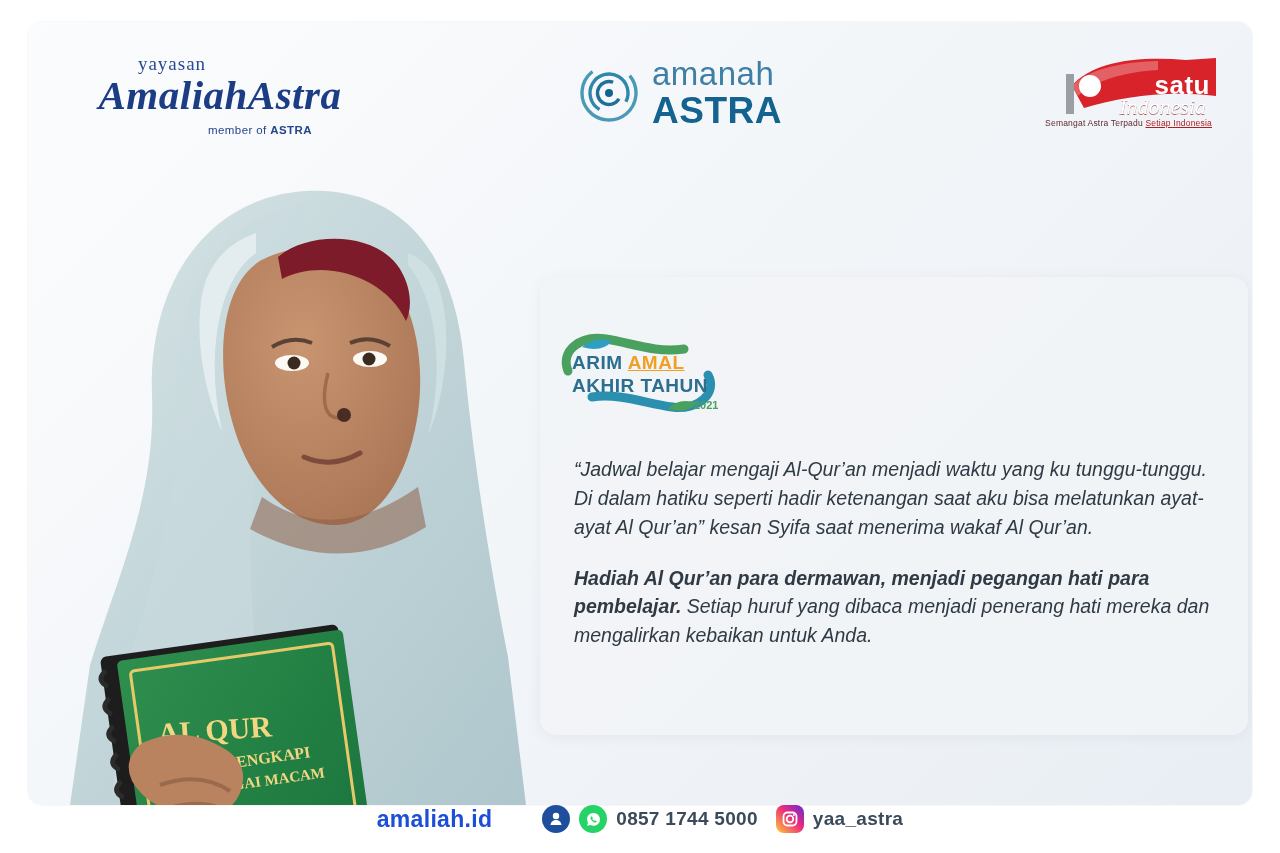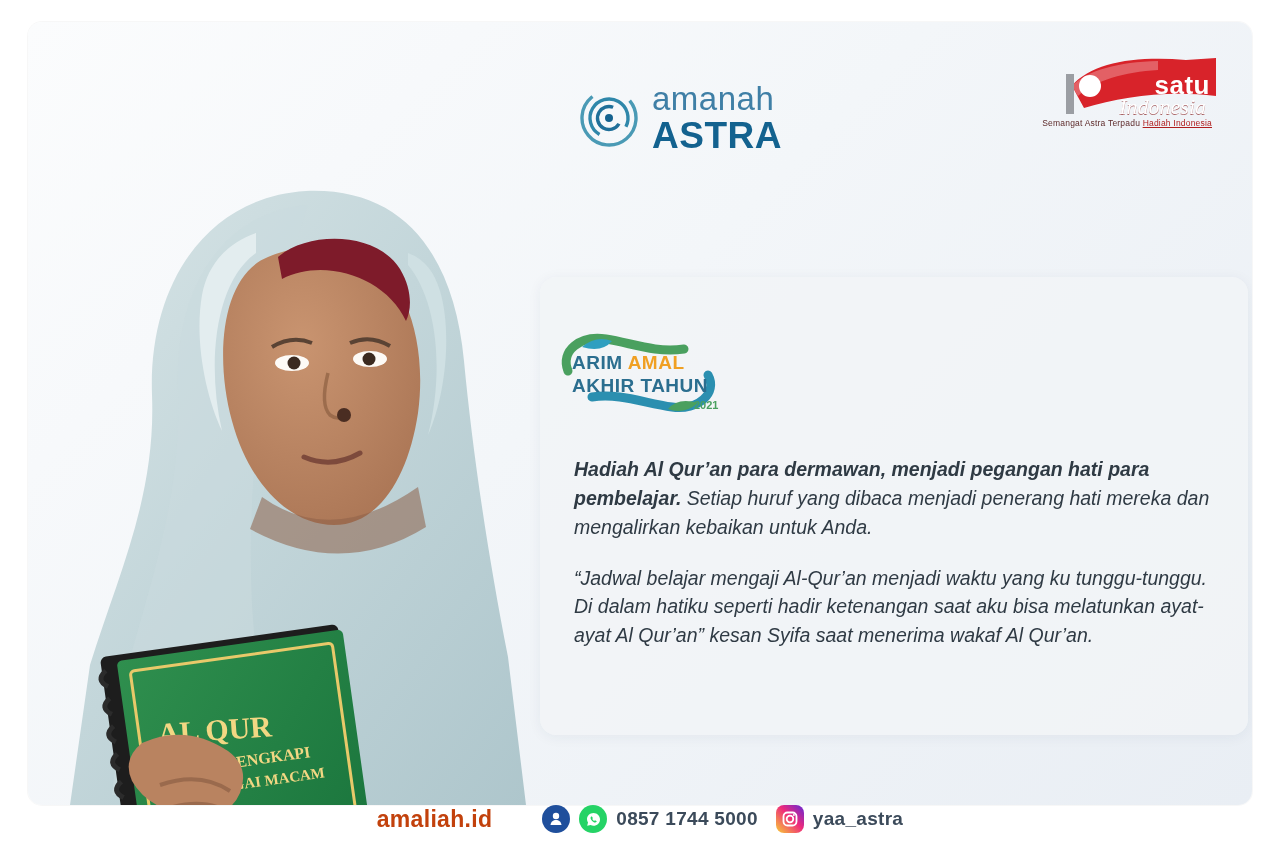--- a/index.html
+++ b/index.html
@@ -67,21 +67,21 @@
     margin-top: 9px;
     margin-left: 80px;
     letter-spacing: 0.4px;
   }
   .logo-amaliah .member b { font-weight: 700; }
 
   
   .logo-amanah {
     position: absolute;
     left: 552px;
-    top: 60px;
+    top: 35px;
     display: flex;
     align-items: center;
     gap: 14px;
   }
   .logo-amanah .mark {
     width: 58px;
     height: 58px;
     position: relative;
   }
   .logo-amanah .words {
@@ -181,21 +181,21 @@
   }
   .pasar-logo .pa-line1 {
     position: absolute;
     left: 14px;
     top: 25px;
     font-size: 19px;
     font-weight: 700;
     letter-spacing: 0.5px;
     color: #2b6e8f;
   }
-  .pasar-logo .pa-line1 .amal { color: #f0a023; }
+  .pasar-logo .pa-line1 .amal { color: #f0a023; text-decoration: underline; }
   .pasar-logo .pa-line2 {
     position: absolute;
     left: 14px;
     top: 48px;
     font-size: 19px;
     font-weight: 700;
     letter-spacing: 0.5px;
     color: #2b6e8f;
   }
   .pasar-logo .pa-year {
@@ -243,21 +243,21 @@
     width: 1280px;
     height: 52px;
     display: flex;
     align-items: center;
     justify-content: center;
     gap: 18px;
   }
   .footer .site {
     font-size: 23px;
     font-weight: 700;
-    color: #c2410c;
+    color: #1d4ed8;
     letter-spacing: 0.3px;
     margin-right: 32px;
   }
   .footer .chip {
     display: flex;
     align-items: center;
     gap: 9px;
     justify-content: flex-end;
   }
   .footer .label {
@@ -281,20 +281,27 @@
     background: linear-gradient(45deg,#f9ce34,#ee2a7b 55%,#6228d7);
     display: inline-flex; align-items: center; justify-content: center;
   }
 </style>
 </head>
 <body>
 
 <div class="poster">
   <div class="card">
 
+    <div class="logo-amaliah">
+      <div class="yayasan">yayasan</div>
+      <div class="brand">AmaliahAstra</div>
+      <div class="member">
+        <span>member of </span><b>ASTRA</b>
+      </div>
+    </div>
 
     <div class="logo-amanah">
       <div class="mark">
         <svg width="58" height="58" viewBox="0 0 58 58">
           <circle cx="29" cy="29" r="27" fill="none" stroke="#4a9ab5" stroke-width="3.4" stroke-dasharray="128 42" transform="rotate(-40 29 29)"></circle>
           <circle cx="29" cy="29" r="19" fill="none" stroke="#2f87aa" stroke-width="3.4" stroke-dasharray="88 32" transform="rotate(120 29 29)"></circle>
           <circle cx="29" cy="29" r="11.5" fill="none" stroke="#1f6f99" stroke-width="3.4" stroke-dasharray="52 22" transform="rotate(30 29 29)"></circle>
           <circle cx="29" cy="29" r="4" fill="#14628f"></circle>
         </svg>
       </div>
@@ -309,21 +316,21 @@
         <svg width="150" height="60" viewBox="0 0 150 60">
           <path d="M6,30 C26,6 70,0 120,4 L150,2 L150,40 C104,34 56,40 18,52 Z" fill="#d8232a"></path>
           <path d="M6,30 C22,14 52,6 92,5 L92,14 C58,16 30,24 12,40 Z" fill="#ffffff" opacity="0.28"></path>
           <rect x="0" y="18" width="8" height="40" fill="#9b9ea3"></rect>
           <circle cx="24" cy="30" r="11" fill="#ffffff"></circle>
           <path d="M24,20 a10,10 0 0,1 0,20 a7,7 0 0,0 0,-20" fill="#d8232a" opacity="0.85"></path>
         </svg>
       </div>
       <div class="satu-text">satu</div>
       <div class="indo-text">Indonesia</div>
-      <div class="tagline"><span>Semangat Astra Terpadu </span><u>Hadiah Indonesia</u></div>
+      <div class="tagline"><span>Semangat Astra Terpadu </span><u>Setiap Indonesia</u></div>
     </div>
 
     <div class="photo">
       <svg width="530" height="660" viewBox="0 0 530 660">
         <defs>
           <linearGradient id="hijab" x1="0" y1="0" x2="1" y2="1">
             <stop offset="0%" stop-color="#d7e4e6"></stop>
             <stop offset="45%" stop-color="#c3d6da"></stop>
             <stop offset="100%" stop-color="#aec6cc"></stop>
           </linearGradient>
@@ -400,22 +407,22 @@
           <path d="M24,20 q14,-12 30,-6 q-10,12 -30,6 Z" fill="#2f9fc0"></path>
           <path d="M140,76 q-14,12 -30,6 q10,-12 30,-6 Z" fill="#4aa05f"></path>
         </svg>
         <div class="pa-line1"><span>ARIM </span><span class="amal">AMAL</span></div>
         <div class="pa-line2">AKHIR TAHUN</div>
         <div class="pa-year">2021</div>
       </div>
 
 
       <div class="body-text">
+        <p>“Jadwal belajar mengaji Al-Qur’an menjadi waktu yang ku tunggu-tunggu. Di dalam hatiku seperti hadir ketenangan saat aku bisa melatunkan ayat-ayat Al Qur’an” kesan Syifa saat menerima wakaf Al Qur’an.</p>
         <p><b>Hadiah Al Qur’an para dermawan, menjadi pegangan hati para pembelajar.</b><span> Setiap huruf yang dibaca menjadi penerang hati mereka dan mengalirkan kebaikan untuk Anda.</span></p>
-        <p>“Jadwal belajar mengaji Al-Qur’an menjadi waktu yang ku tunggu-tunggu. Di dalam hatiku seperti hadir ketenangan saat aku bisa melatunkan ayat-ayat Al Qur’an” kesan Syifa saat menerima wakaf Al Qur’an.</p>
       </div>
     </div>
   </div>
 
   <div class="footer">
     <div class="site">amaliah.id</div>
 
     <div class="chip">
       <span class="icon-circle ic-blue">
         <svg width="16" height="16" viewBox="0 0 16 16">

